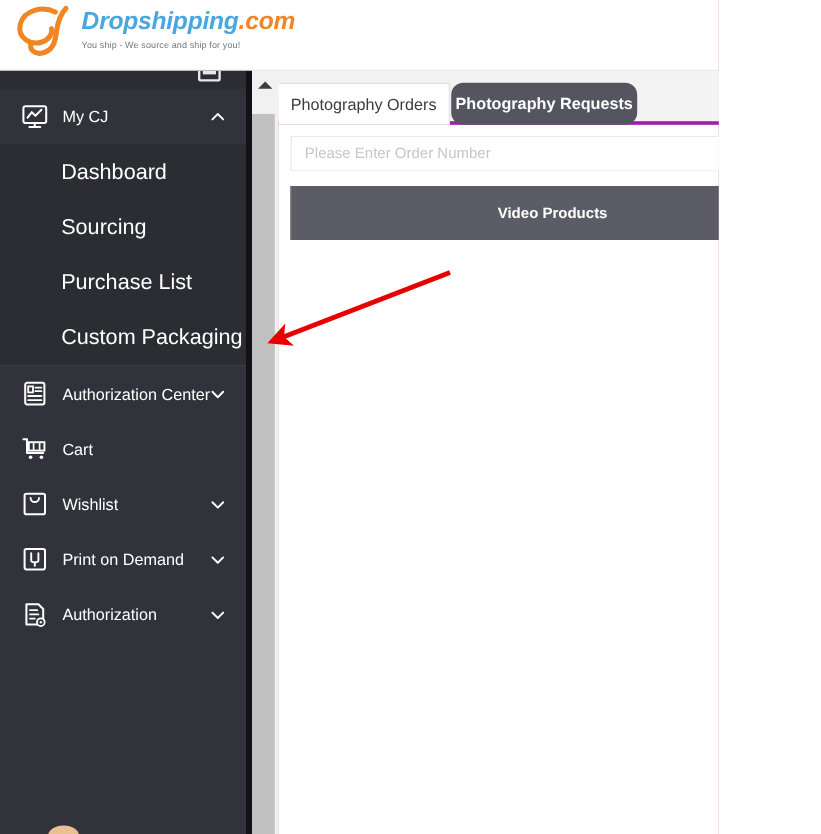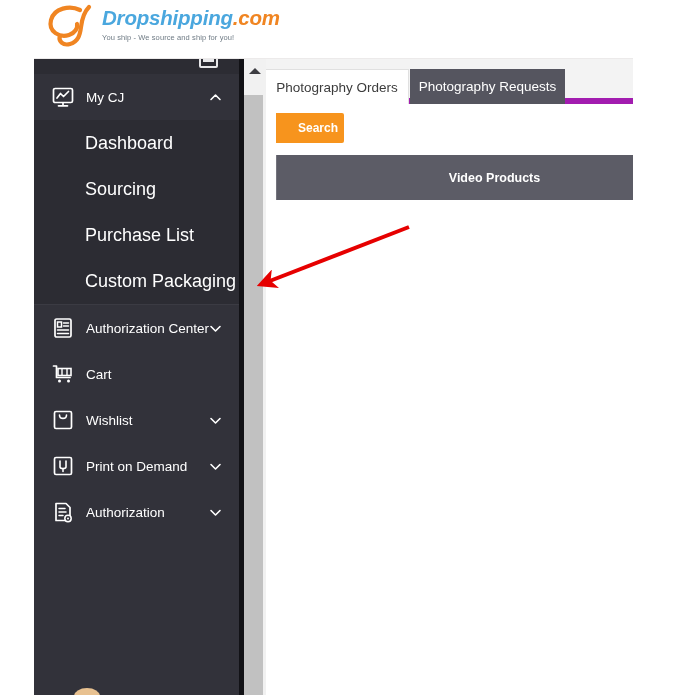--- a/index.html
+++ b/index.html
@@ -13,21 +13,20 @@
     overflow: hidden;
     font-family: "Liberation Sans", sans-serif;
     position: relative;
   }
   .page {
     position: relative;
     width: 599px;
     height: 695px;
     overflow: hidden;
     background: #c2410c;
-    margin-left: 34px;
   }
 
   
   .header {
     position: absolute;
     left: 0; top: 0;
     width: 684px;
     height: 59px;
     background: #ffffff;
     border-bottom: 1px solid #eceaea;
@@ -211,21 +210,21 @@
     height: 636px;
     background: #ffffff;
     overflow: hidden;
   }
   .tabbar {
     position: absolute;
     left: 0; top: 0;
     width: 452px;
     height: 45px;
     background: #f3f3f3;
-    border-bottom: 6px solid #a21caf;
+    border-bottom: 3px solid #a21caf;
     box-sizing: border-box;
   }
   .tab {
     position: absolute;
     top: 10px;
     height: 35px;
     display: flex;
     align-items: center;
     justify-content: center;
     font-size: 13.5px;
@@ -239,21 +238,22 @@
     background: #ffffff;
     color: #3c3c3c;
     border-top: 1px solid #e0e0e0;
     border-right: 1px solid #e0e0e0;
   }
   .tab-active {
     left: 144px;
     width: 155px;
     background: #55555f;
     color: #ffffff;
-    font-weight: normal;
+    font-weight: bold;
+    border-radius: 10px;
   }
 
   .searchrow {
     position: absolute;
     left: 10px; top: 54px;
     width: 433px;
     height: 30px;
     display: flex;
   }
   .search-input {
@@ -475,20 +475,21 @@
     <div class="tabbar">
       <div class="tab tab-inactive">
         <span>Photography Orders</span>
       </div>
       <div class="tab tab-active">
         <span>Photography Requests</span>
       </div>
     </div>
 
     <div class="searchrow">
+      <input class="search-input" type="text" placeholder="Please Enter Order Number" style="">
       <button class="search-btn">Search</button>
     </div>
 
     <div class="section-bar">
       <span class="inner-label">Video Products</span>
     </div>
 
   </div>
 
   <svg class="annot">

